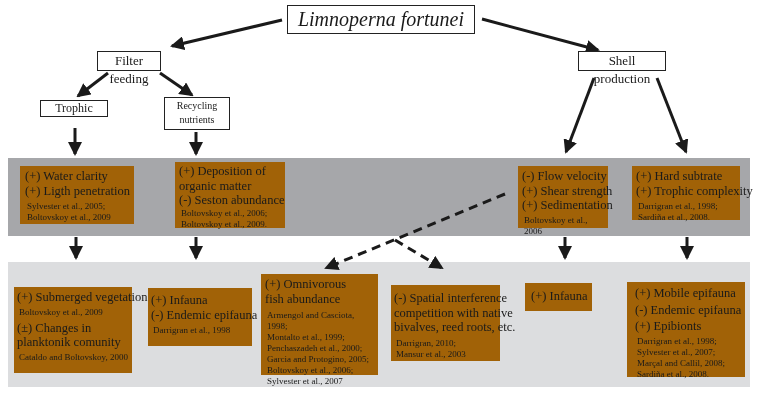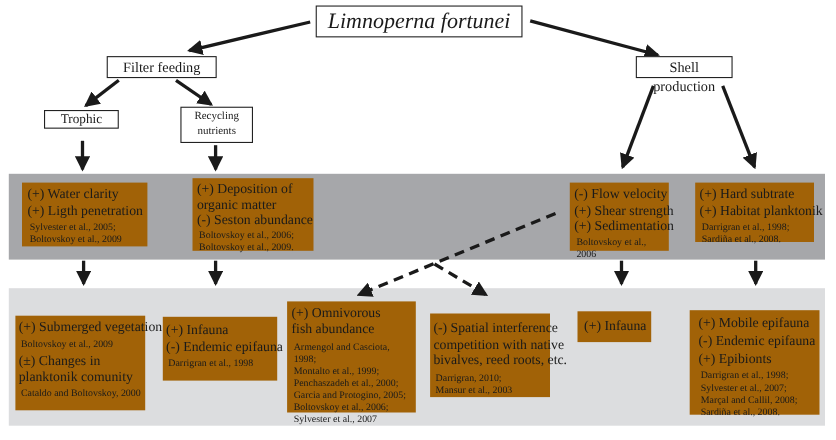--- a/index.html
+++ b/index.html
@@ -47,21 +47,21 @@
     <line x1="687" y1="237" x2="687" y2="258" marker-end="url(#ahb)"></line>
     <line x1="505" y1="194" x2="326" y2="268" stroke-dasharray="9,6" marker-end="url(#ahb)"></line>
     <line x1="395" y1="240" x2="442" y2="268" stroke-dasharray="9,6" marker-end="url(#ahb)"></line>
   </g>
 </svg>
 
 <div class="node title" style="left:287px;top:5px;width:188px;height:29px;line-height:27px;text-align:center;">
   <span>Limnoperna fortunei</span>
 </div>
 
-<div class="node" style="left:97px;top:51px;width:100px;height:20px;line-height:18px;">
+<div class="node" style="left:97px;top:51px;width:64px;height:20px;line-height:18px;">
   <span>Filter feeding</span>
 </div>
 <div class="node" style="left:578px;top:51px;width:88px;height:20px;line-height:18px;">
   <span>Shell production</span>
 </div>
 <div class="node" style="left:40px;top:100px;width:68px;height:17px;line-height:15px;font-size:12px;">
   <span>Trophic</span>
 </div>
 <div class="node" style="left:164px;top:97px;width:66px;height:33px;font-size:10px;line-height:14px;padding-top:1px;">
   <div>Recycling</div>
@@ -82,21 +82,21 @@
   <div class="ref">Boltovskoy et al., 2009.</div>
 </div>
 <div class="card" style="left:518px;top:166px;width:90px;height:62px;padding:3px 4px;">
   <div class="eff">(-) Flow velocity</div>
   <div class="eff">(+) Shear strength</div>
   <div class="eff">(+) Sedimentation</div>
   <div class="ref" style="margin-top:2px">Boltovskoy et al., 2006</div>
 </div>
 <div class="card" style="left:632px;top:166px;width:108px;height:54px;padding:3px 4px;">
   <div class="eff">(+) Hard subtrate</div>
-  <div class="eff">(+) Habitat planktonik</div>
+  <div class="eff">(+) Trophic complexity</div>
   <div class="ref" style="margin-top:3px">Darrigran et al., 1998;</div>
   <div class="ref">Sardiña et al., 2008.</div>
 </div>
 
 <div class="card" style="left:14px;top:287px;width:118px;height:86px;padding:3px 3px;">
   <div class="eff">(+) Submerged vegetation</div>
   <div class="ref" style="margin:2px 0 3px">Boltovskoy et al., 2009</div>
   <div class="eff wrap">(±) Changes in planktonik comunity</div>
   <div class="ref" style="margin-top:2px">Cataldo and Boltovskoy, 2000</div>
 </div>

